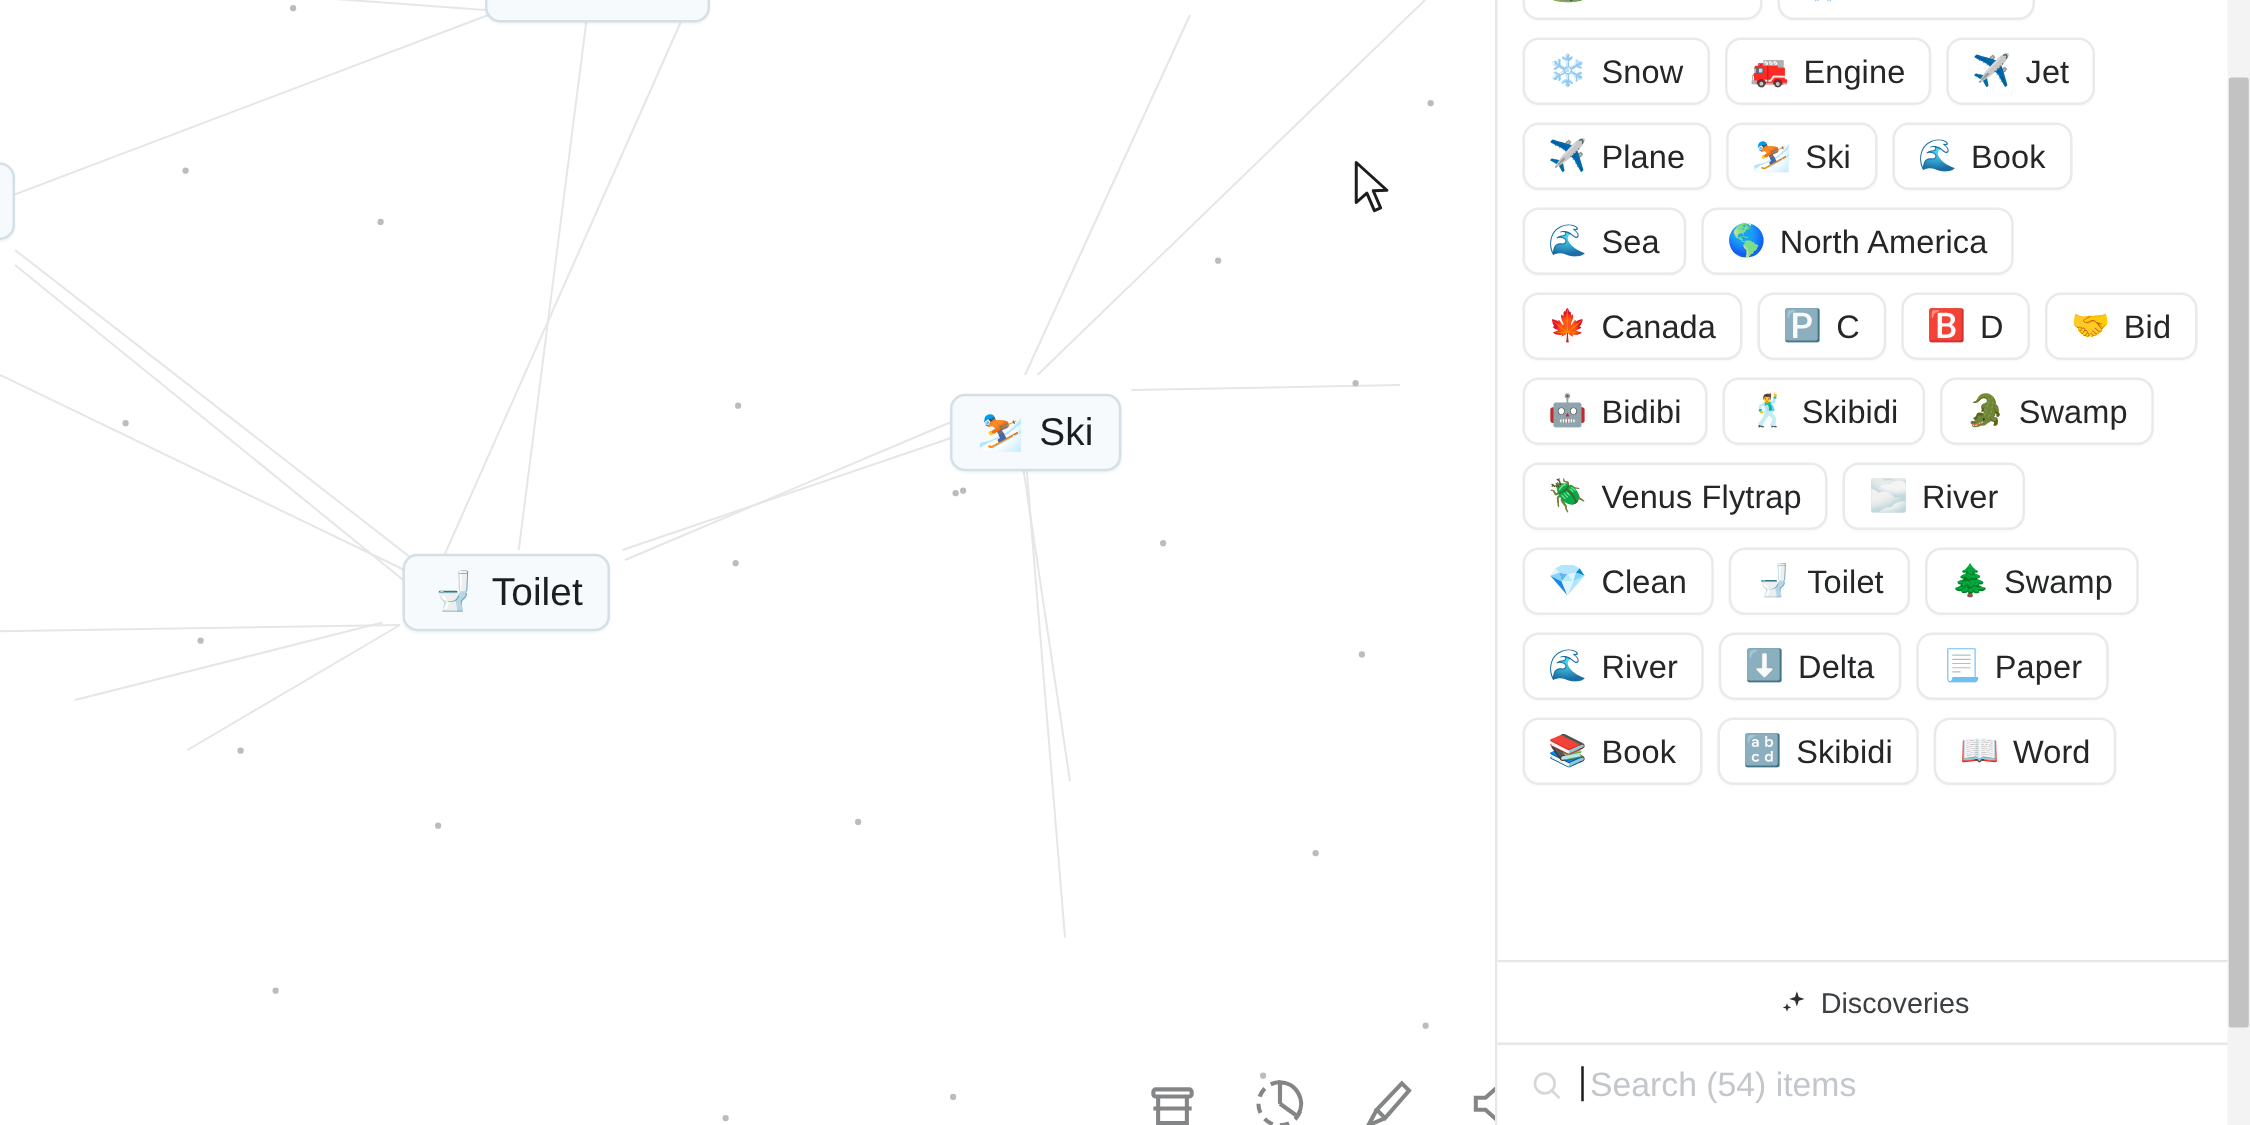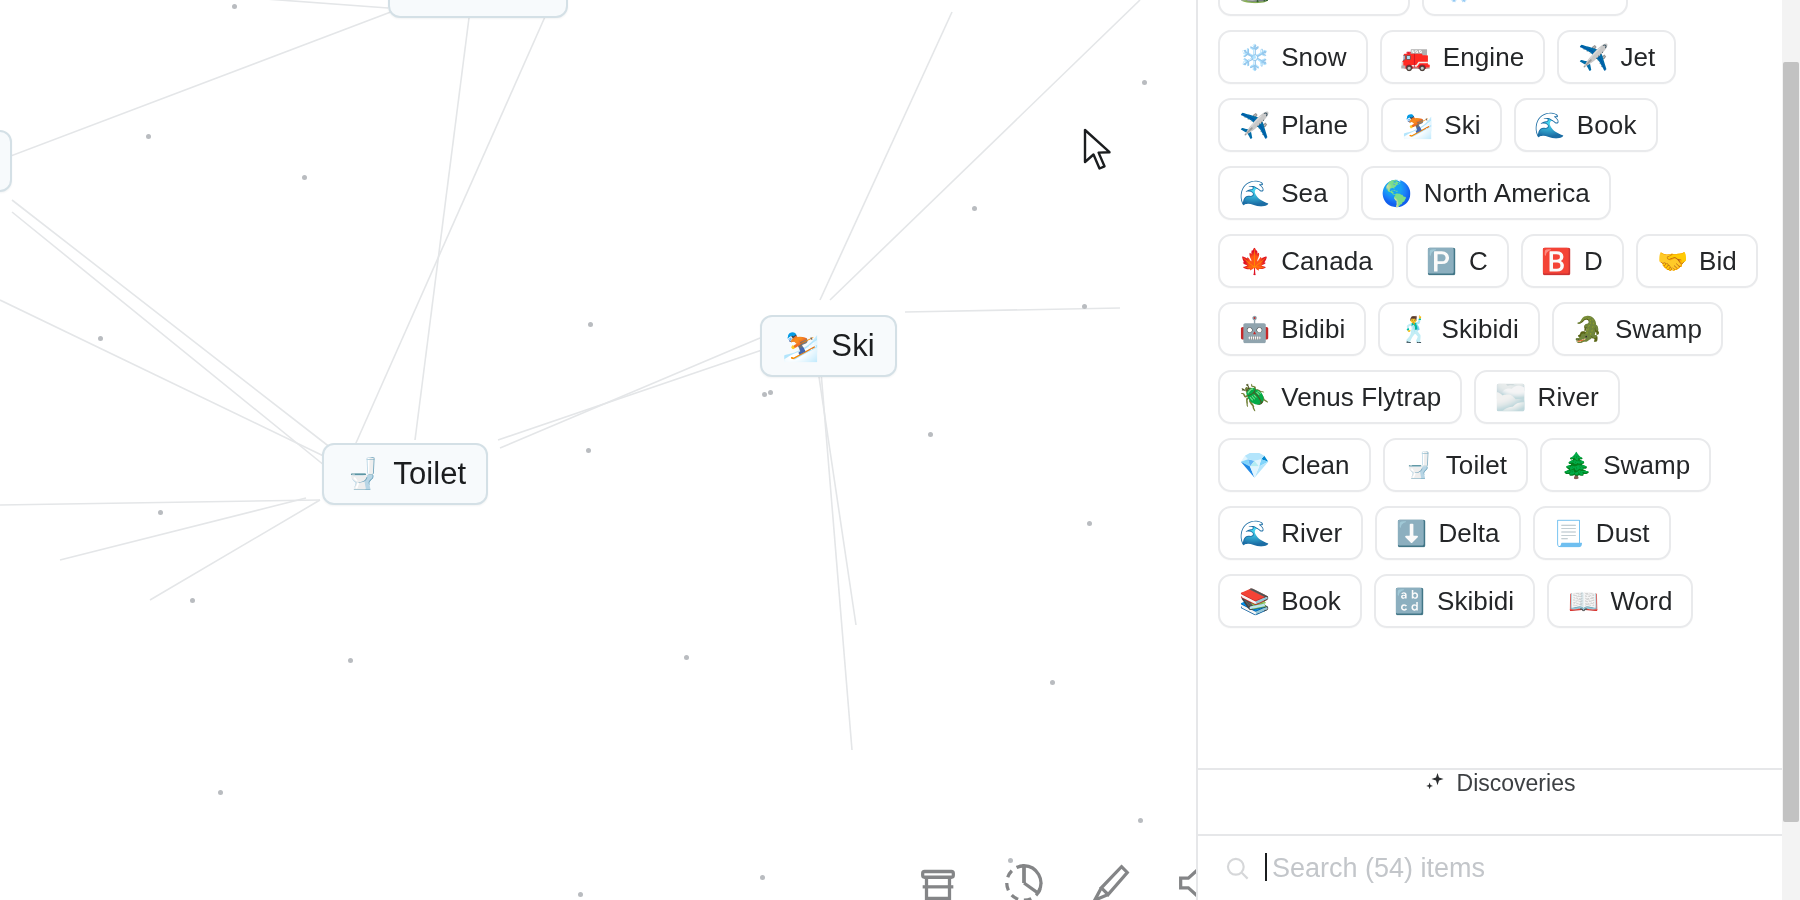--- a/index.html
+++ b/index.html
@@ -95,21 +95,21 @@
 
   
   #panel-tabs {
     flex: 0 0 auto;
     display: flex;
     border-top: 2px solid #e6e7e9;
     height: 66px;
   }
   .panel-tab {
     flex: 1 1 0;
-    display: flex; justify-content: center; gap: 10px;
+    display: flex; align-items: center; justify-content: center; gap: 10px;
     font-size: 23px; color: #3d4043;
     cursor: pointer;
     background: #fff;
   }
   .panel-tab + .panel-tab { border-left: 2px solid #e6e7e9; }
   .panel-tab svg { flex: 0 0 auto; }
 
   
   #panel-search {
     flex: 0 0 auto;
@@ -338,21 +338,21 @@
           <div class="item-chip">
             <span class="chip-emoji">🌊</span>
             <span class="chip-label">River</span>
           </div>
           <div class="item-chip">
             <span class="chip-emoji">⬇️</span>
             <span class="chip-label">Delta</span>
           </div>
           <div class="item-chip">
             <span class="chip-emoji">📃</span>
-            <span class="chip-label">Dust</span>
+            <span class="chip-label">Paper</span>
           </div>
           <div class="item-chip">
             <span class="chip-emoji">📚</span>
             <span class="chip-label">Book</span>
           </div>
           <div class="item-chip">
             <span class="chip-emoji">🔡</span>
             <span class="chip-label">Skibidi</span>
           </div>
           <div class="item-chip">

